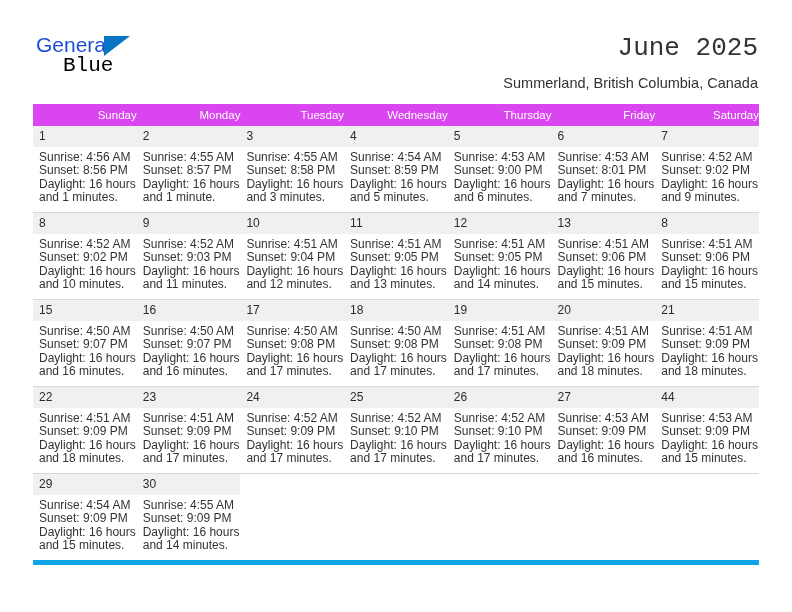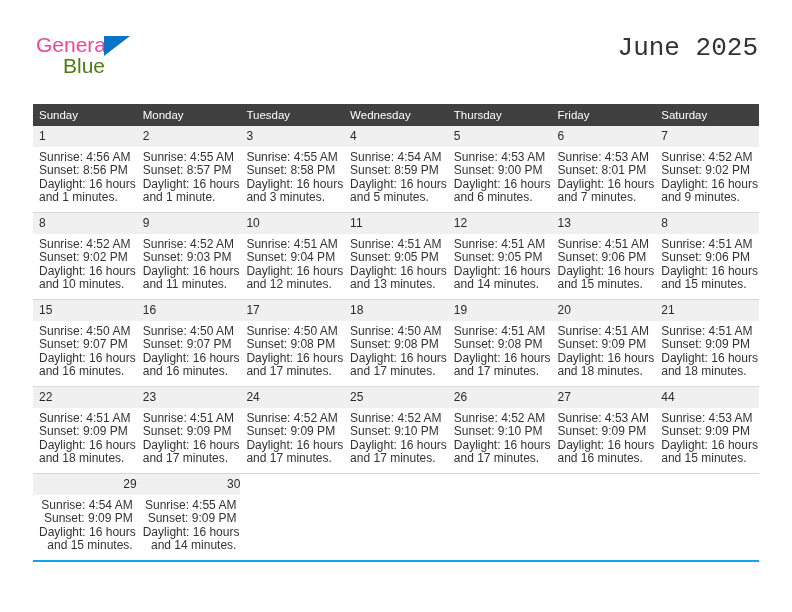--- a/index.html
+++ b/index.html
@@ -35,39 +35,39 @@
     top: 33px;
     width: 200px;
     height: 50px;
   }
   .logo-general {
     position: absolute;
     left: 0;
     top: 0;
     font-size: 21px;
     letter-spacing: 0px;
-    color: #ec4899;
+    color: #1d4ed8;
     font-family: "Liberation Sans", sans-serif;
   }
   .logo-tri {
     position: absolute;
     left: 68px;
     top: 3px;
     width: 0;
     height: 0;
     border-left: 26px solid #0a74c4;
     border-bottom: 20px solid transparent;
   }
   .logo-blue {
     position: absolute;
     left: 27px;
     top: 21px;
     font-size: 21px;
-    color: #4d7c0f;
-    font-family: Liberation Sans, sans-serif;
+    color: #000000;
+    font-family: Liberation Mono, monospace;
   }
 
   .title {
     position: absolute;
     right: 34px;
     top: 33px;
     font-size: 26px;
     color: #333333;
     text-align: right;
     white-space: nowrap;
@@ -89,42 +89,41 @@
     left: 33px;
     top: 104px;
     width: 726px;
   }
   .cal-table {
     width: 726px;
     border-collapse: collapse;
     table-layout: fixed;
   }
   .cal-table th {
-    background: #404040;
+    background: #d946ef;
     color: #ffffff;
     font-weight: normal;
     font-size: 11.5px;
-    text-align: left;
+    text-align: right;
     padding: 5px 0 5px 6px;
     height: 12px;
     border: none;
   }
   .cal-table td {
     vertical-align: top;
     padding: 0;
     border: none;
     width: 103.7px;
   }
 
   .week-row > td {
     border-bottom: 1px solid #d8d8d8;
   }
   .week-row.last > td {
-    border-bottom: 2px solid #0ea5e9;
-    text-align: right;
+    border-bottom: 5px solid #0ea5e9;
   }
 
   .cell {
     height: 86px;
     box-sizing: border-box;
     background: #ffffff;
     position: relative;
   }
   .cell .daynum {
     background: #f0f0f0;
@@ -155,20 +154,21 @@
 
   <div class="top">
 
     <div class="logo">
       <span class="logo-general">General</span>
       <span class="logo-tri"></span>
       <span class="logo-blue">Blue</span>
     </div>
 
     <div class="title">June 2025</div>
+    <div class="subtitle">Summerland, British Columbia, Canada</div>
   </div>
 
   <div class="cal">
     <table class="cal-table">
       <thead>
         <tr>
           <th>Sunday</th>
           <th>Monday</th>
           <th>Tuesday</th>
           <th>Wednesday</th>

